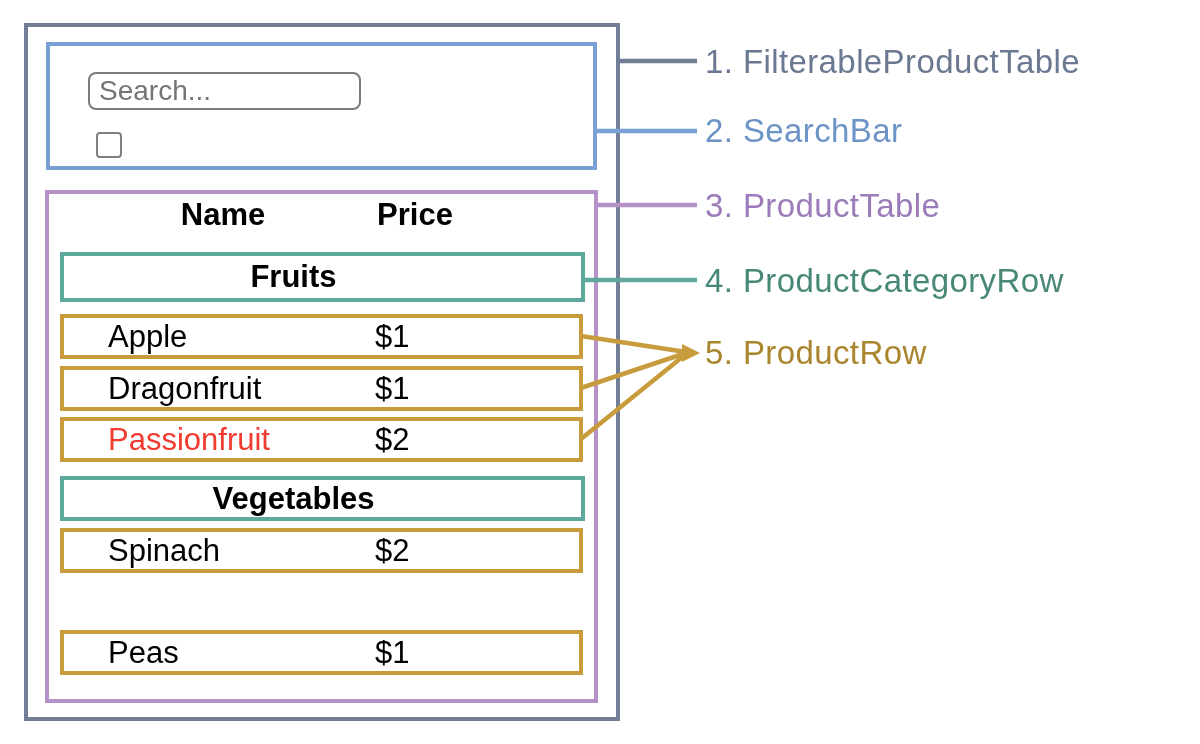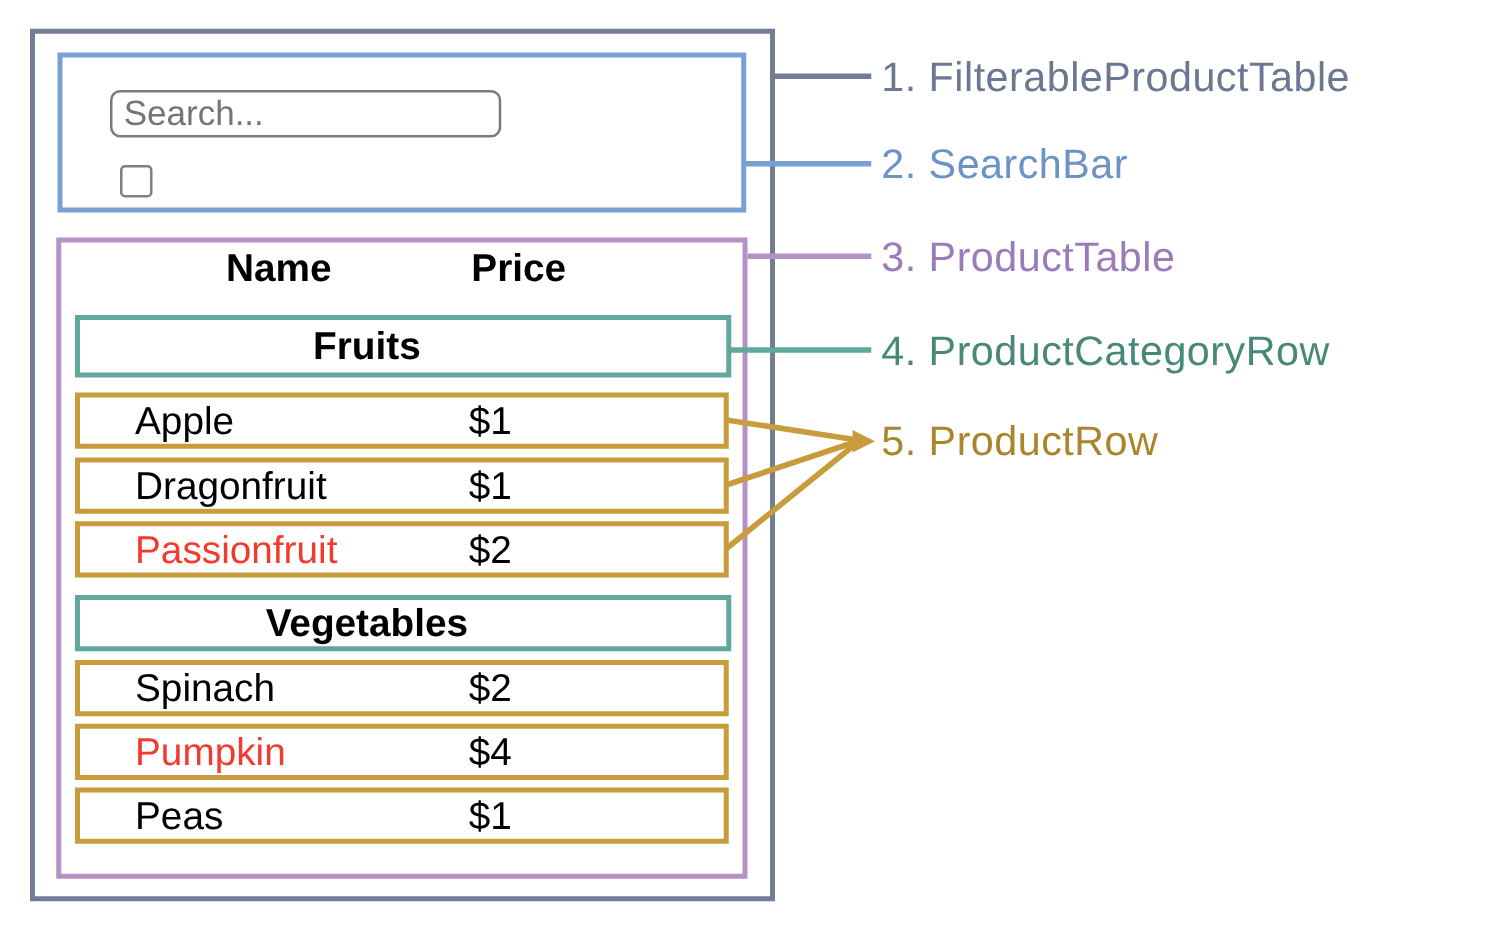--- a/index.html
+++ b/index.html
@@ -17,21 +17,21 @@
   }
   html,body{margin:0;padding:0;background:#ffffff;}
   .canvas{
     position:relative;width:1200px;height:744px;background:#ffffff;
     font-family:"Liberation Sans", sans-serif;overflow:hidden;
   }
   .abs{position:absolute;box-sizing:border-box;}
   .outer-box{left:24px;top:23px;width:596px;height:698px;border:4px solid var(--c-outer);background:#fff;}
   .search-box{left:46px;top:42px;width:551px;height:128px;border:4px solid var(--c-blue);background:#fff;}
   .search-input{
-    left:88px;top:72px;width:313px;height:38px;border:2px solid #7b7b7b;border-radius:8px;
+    left:88px;top:72px;width:273px;height:38px;border:2px solid #7b7b7b;border-radius:8px;
     font-family:"Liberation Sans", sans-serif;font-size:28px;color:#444;padding:0 0 0 9px;outline:none;background:#fff;
   }
   .search-input::placeholder{color:#757575;opacity:1;}
   .checkbox{left:96px;top:132px;width:26px;height:26px;border:2px solid #808080;border-radius:4px;background:#fff;}
   .checkbox-label{left:140px;top:130px;font-size:30px;color:#000;line-height:32px;white-space:nowrap;}
   .table-box{left:45px;top:190px;width:553px;height:513px;border:4px solid var(--c-purple);background:#fff;}
   .col-header{top:199px;transform:translateX(-50%);font-size:31px;font-weight:bold;color:#000;line-height:32px;}
   .cat-row{
     left:60px;width:525px;border:4px solid var(--c-teal);background:#fff;
     display:flex;align-items:center;justify-content:center;
@@ -83,24 +83,20 @@
     <span class="out-of-stock">Passionfruit</span>
     <span class="prod-price">$2</span>
   </div>
 
   <div class="abs cat-row" style="top:476px;height:45px;">Vegetables</div>
 
   <div class="abs prod-row" style="top:528px;">
     <span>Spinach</span>
     <span class="prod-price">$2</span>
   </div>
-  <div class="abs prod-row" style="top:579px;">
-    <span class="out-of-stock">Pumpkin</span>
-    <span class="prod-price">$4</span>
-  </div>
   <div class="abs prod-row" style="top:630px;">
     <span>Peas</span>
     <span class="prod-price">$1</span>
   </div>
 
   <svg class="abs connectors" viewBox="0 0 1200 744">
     <line x1="616" y1="61" x2="697" y2="61" stroke="#727e96" stroke-width="4.5"></line>
     <line x1="595" y1="131" x2="697" y2="131" stroke="#79a0d4" stroke-width="4.5"></line>
     <line x1="598" y1="205" x2="697" y2="205" stroke="#b591c8" stroke-width="4.5"></line>
     <line x1="583" y1="280" x2="697" y2="280" stroke="#5ea99b" stroke-width="4.5"></line>

